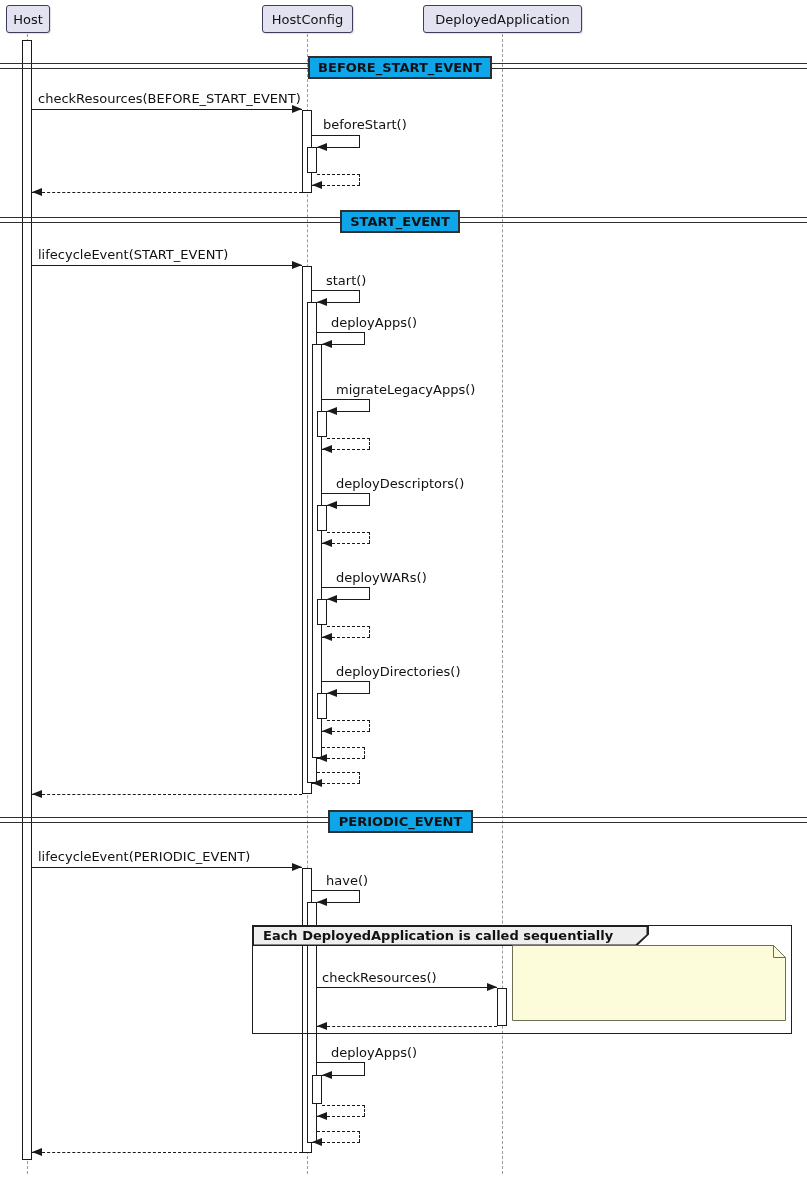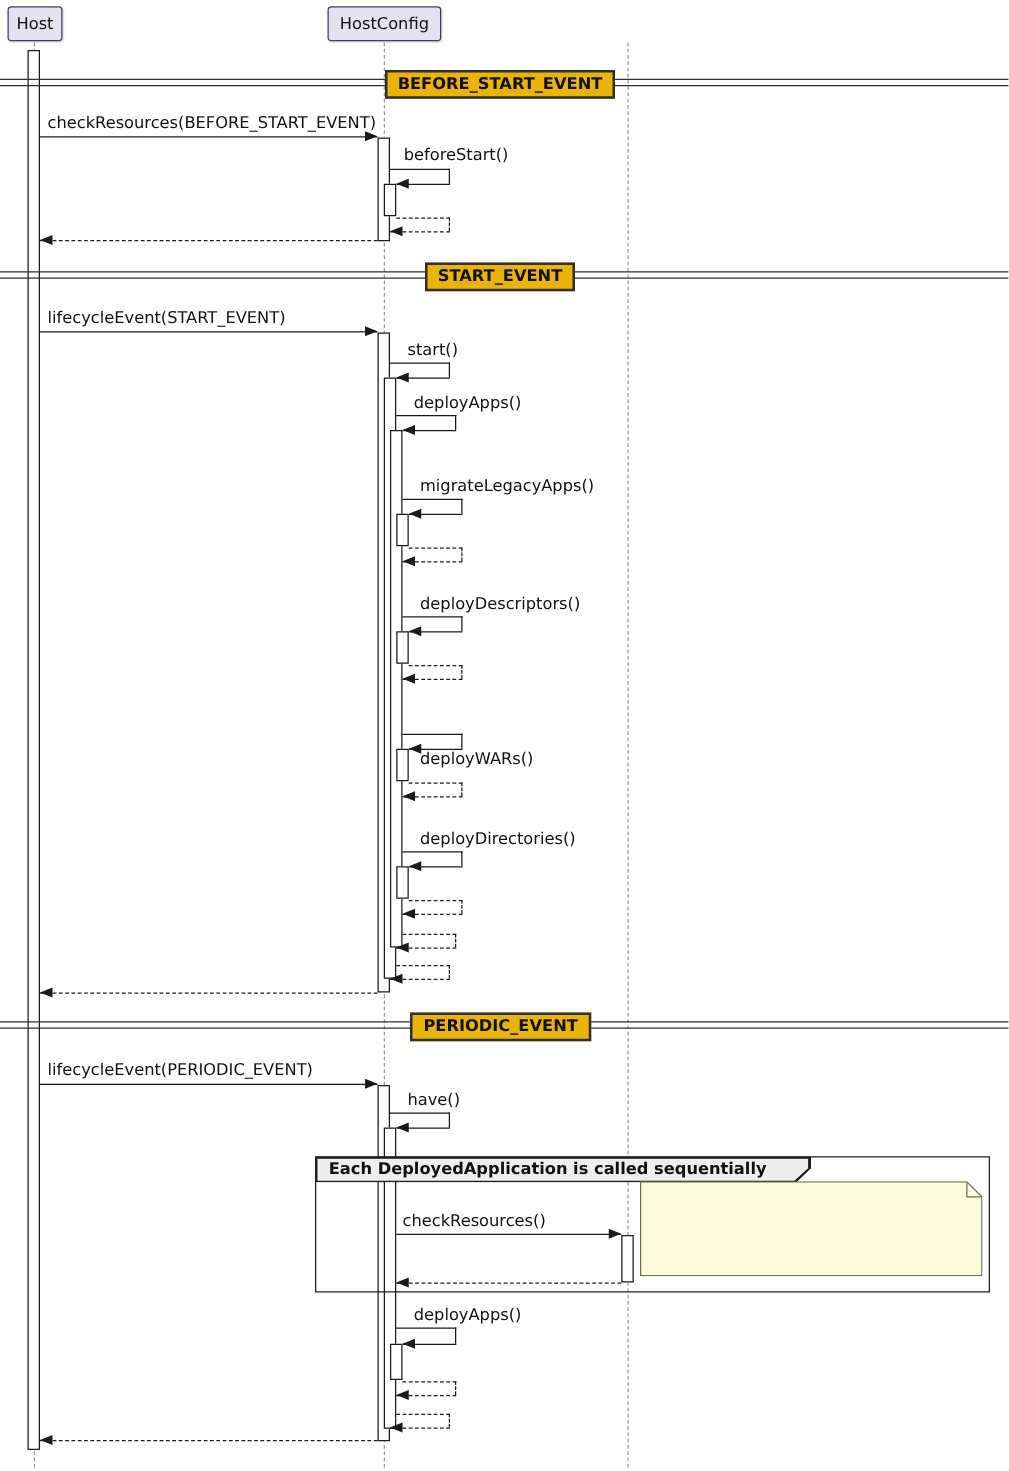--- a/index.html
+++ b/index.html
@@ -12,21 +12,21 @@
   .sv{position:absolute;width:0;border-left:1.3px solid #1a1a1a;}
   .dv{position:absolute;width:0;border-left:1px dashed #1a1a1a;}
   .ar{position:absolute;width:0;height:0;border-top:4.5px solid transparent;border-bottom:4.5px solid transparent;}
   .ar.r{border-left:10px solid #1a1a1a;}
   .ar.l{border-right:10px solid #1a1a1a;}
   .lbl{position:absolute;font-size:13px;line-height:14px;white-space:nowrap;color:#111;}
   .part{position:absolute;height:28px;background:#e2e2f0;border:1.4px solid #3e3e5c;border-radius:3px;
     box-sizing:border-box;display:flex;align-items:center;justify-content:center;font-size:13px;
     box-shadow:1px 1px 1px rgba(0,0,0,.12);}
   .divline{position:absolute;left:0;width:807px;height:0;border-top:1.5px solid #2f2f2f;}
-  .divbox{position:absolute;height:23px;background:#eab308;border:2px solid #2f2f2f;box-sizing:border-box;
+  .divbox{position:absolute;height:23px;background:#0ea5e9;border:2px solid #2f2f2f;box-sizing:border-box;
     display:flex;align-items:center;justify-content:center;font-size:13px;font-weight:bold;}
   .gframe{position:absolute;border:1.6px solid #1f1f1f;box-sizing:border-box;}
   .ghdr-o{position:absolute;background:#1f1f1f;clip-path:polygon(0 0,100% 0,100% 45%,calc(100% - 12px) 100%,0 100%);}
   .ghdr-i{position:absolute;background:#eee;clip-path:polygon(0 0,100% 0,100% 45%,calc(100% - 11px) 100%,0 100%);}
   .glbl{position:absolute;font-size:13px;font-weight:bold;white-space:nowrap;}
   .notewrap{position:absolute;}
   .notetext{position:absolute;font-size:13px;line-height:16.5px;white-space:pre-line;color:#111;}
 </style>
 </head>
 <body>
@@ -91,21 +91,21 @@
   <div class="sl" style="left:322px;top:493px;width:48px"></div>
   <div class="sv" style="left:369px;top:493px;height:12px"></div>
   <div class="sl" style="left:327px;top:505px;width:43px"></div>
   <div class="ar l" style="left:327px;top:501px"></div>
   <div class="bar" style="left:317px;top:505px;height:26px"></div>
   <div class="dl" style="left:327px;top:532px;width:43px"></div>
   <div class="dv" style="left:369px;top:532px;height:11px"></div>
   <div class="dl" style="left:322px;top:543px;width:48px"></div>
   <div class="ar l" style="left:322px;top:539px"></div>
 
-  <div class="lbl" style="left:336px;top:601px">deployWARs()</div>
+  <div class="lbl" style="left:336px;top:571px">deployWARs()</div>
   <div class="sl" style="left:322px;top:587px;width:48px"></div>
   <div class="sv" style="left:369px;top:587px;height:12px"></div>
   <div class="sl" style="left:327px;top:599px;width:43px"></div>
   <div class="ar l" style="left:327px;top:595px"></div>
   <div class="bar" style="left:317px;top:599px;height:26px"></div>
   <div class="dl" style="left:327px;top:626px;width:43px"></div>
   <div class="dv" style="left:369px;top:626px;height:11px"></div>
   <div class="dl" style="left:322px;top:637px;width:48px"></div>
   <div class="ar l" style="left:322px;top:633px"></div>
 
@@ -191,14 +191,15 @@
   <div class="divline" style="top:217px"></div>
   <div class="divline" style="top:222px"></div>
   <div class="divbox" style="left:340px;top:210px;width:120px">START_EVENT</div>
 
   <div class="divline" style="top:817px"></div>
   <div class="divline" style="top:822px"></div>
   <div class="divbox" style="left:328px;top:810px;width:145px">PERIODIC_EVENT</div>
 
   <div class="part" style="left:6px;top:5px;width:44px">Host</div>
   <div class="part" style="left:262px;top:5px;width:91px">HostConfig</div>
+  <div class="part" style="left:423px;top:5px;width:159px">DeployedApplication</div>
 
 </div>
 
 </body></html>

